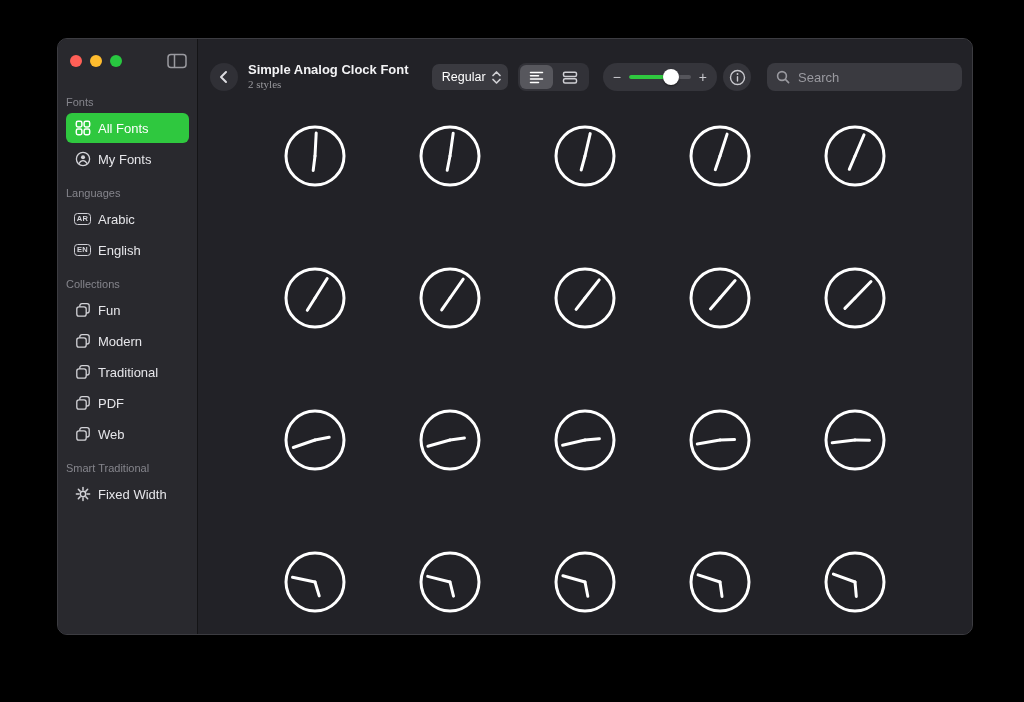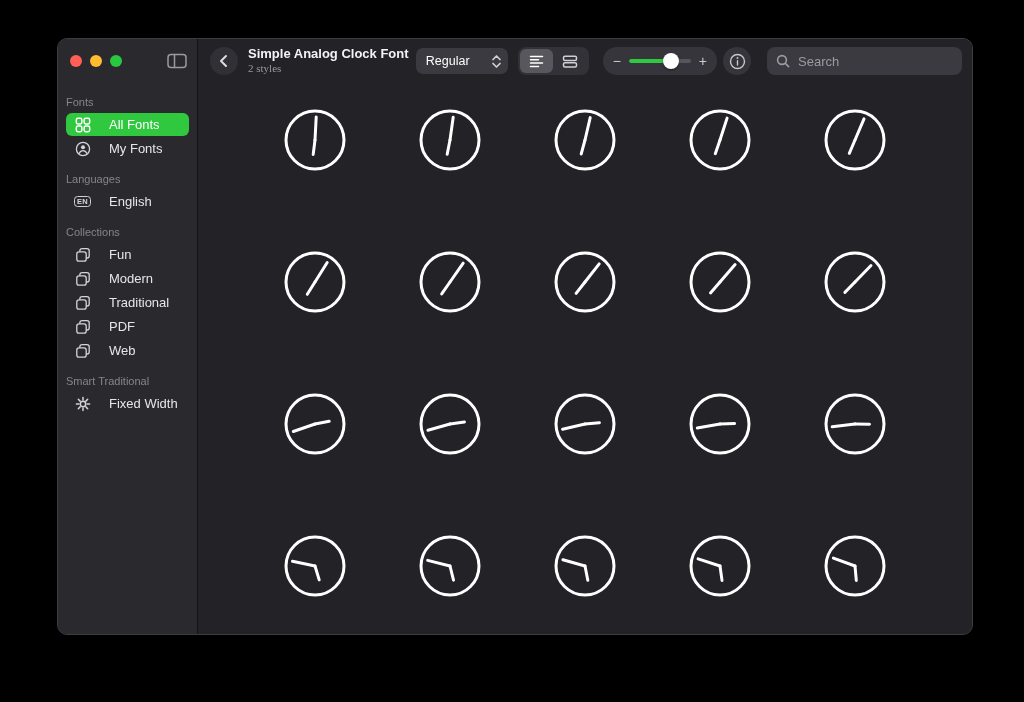--- a/index.html
+++ b/index.html
@@ -10,38 +10,38 @@
     box-shadow:0 30px 70px rgba(0,0,0,.85);border:1px solid #3c3c41;}
   
   .sidebar{width:139px;background:var(--sb-bg);border-right:1px solid #141416;flex-shrink:0;
     display:flex;flex-direction:column;}
   .tl-row{height:44px;display:flex;align-items:center;padding:0 10px 0 12px;gap:8px;}
   .tl{width:12px;height:12px;border-radius:50%;display:inline-block;}
   .tl.red{background:var(--t-red,#ff5f57);} .tl.yellow{background:var(--t-yellow,#febc2e);} .tl.green{background:var(--t-green,#28c840);}
   .sb-toggle{margin-left:auto;display:flex;align-items:center;cursor:default;}
   nav.sb{padding:0 8px;flex:1;}
   .sb-header{font-size:11px;font-weight:400;color:#85858c;margin:12px 0 4px;height:14px;line-height:14px;}
-  .sb-item{height:23px;margin-bottom:1px;border-radius:6px;display:flex;align-items:center;gap:18px;
+  .sb-item{height:30px;margin-bottom:1px;border-radius:6px;display:flex;align-items:center;gap:7px;
     padding:0 8px;font-size:13px;color:var(--txt);cursor:default;white-space:nowrap;}
   .sb-item.selected{background:var(--accent);color:#fff;}
   .sb-ico{width:17px;display:flex;justify-content:center;align-items:center;flex-shrink:0;color:#d3d3d8;}
   .sb-item.selected .sb-ico{color:#fff;}
   .badge{border:1px solid #cfcfd5;border-radius:3.5px;font-size:7.5px;font-weight:700;letter-spacing:.3px;
     padding:1px 2px;color:#d6d6db;line-height:1;}
   
   .content{flex:1;display:flex;flex-direction:column;background:var(--content-bg);min-width:0;}
-  .toolbar{height:44px;display:flex;align-items:center;padding:0 10px 0 12px;flex-shrink:0;}
+  .toolbar{height:44px;display:flex;align-items:center;padding:16px 10px 0 12px;flex-shrink:0;}
   .back-btn{width:28px;height:28px;border-radius:50%;background:#303036;border:none;display:flex;
     align-items:center;justify-content:center;padding:0;cursor:default;}
   .title-block{margin-left:10px;line-height:1.15;}
   .win-title{font-size:13px;font-weight:700;color:#f3f3f5;}
   .win-subtitle{font-size:11px;color:var(--muted);font-family:Liberation Serif, serif;}
   .spacer{flex:1;}
   .popup{height:26px;background:var(--pill);border:none;border-radius:7px;color:#fff;font-size:12.5px;
-    display:flex;align-items:center;gap:21px;padding:0 6px 0 10px;cursor:default;
+    display:flex;align-items:center;gap:5px;padding:0 6px 0 10px;cursor:default;
     font-family:"Liberation Sans","DejaVu Sans",sans-serif;}
   .seg{margin-left:10px;background:#323238;border-radius:8px;padding:2px;display:flex;gap:1px;}
   .seg-btn{width:33px;height:24px;border:none;background:transparent;border-radius:6px;display:flex;
     align-items:center;justify-content:center;padding:0;color:#cfcfd4;cursor:default;}
   .seg-btn.selected{background:#57575d;color:#fff;}
   .slider-pill{margin-left:14px;height:28px;background:#35353b;border-radius:14px;display:flex;
     align-items:center;gap:8px;padding:0 10px;}
   .pm{color:#c9c9ce;font-size:14px;line-height:1;cursor:default;user-select:none;}
   .slider{position:relative;width:62px;height:16px;cursor:default;}
   .track{position:absolute;left:0;right:0;top:6px;height:4px;border-radius:2px;background:#55555b;overflow:hidden;}
@@ -96,20 +96,26 @@
       <circle cx="8" cy="8" r="6.6"></circle>
       <circle cx="8" cy="6.2" r="2" fill="currentColor" stroke="none"></circle>
       <path d="M3.9 12.8 C5 10.6 6.3 9.7 8 9.7 C9.7 9.7 11 10.6 12.1 12.8" fill="none"></path>
             </svg>
           </span>
           <span>My Fonts</span>
         </div>
         <div class="sb-header">Languages</div>
         <div class="sb-item">
           <span class="sb-ico">
+            <span class="badge">AR</span>
+          </span>
+          <span>Arabic</span>
+        </div>
+        <div class="sb-item">
+          <span class="sb-ico">
             <span class="badge">EN</span>
           </span>
           <span>English</span>
         </div>
         <div class="sb-header">Collections</div>
         <div class="sb-item">
           <span class="sb-ico">
             <svg width="16" height="16" viewBox="0 0 16 16" fill="none" stroke="currentColor" stroke-width="1.3">
       <rect x="4.8" y="1.6" width="9.4" height="9.4" rx="2.2"></rect>
       <rect x="1.8" y="4.8" width="9.4" height="9.4" rx="2.2" fill="#29292e"></rect>

